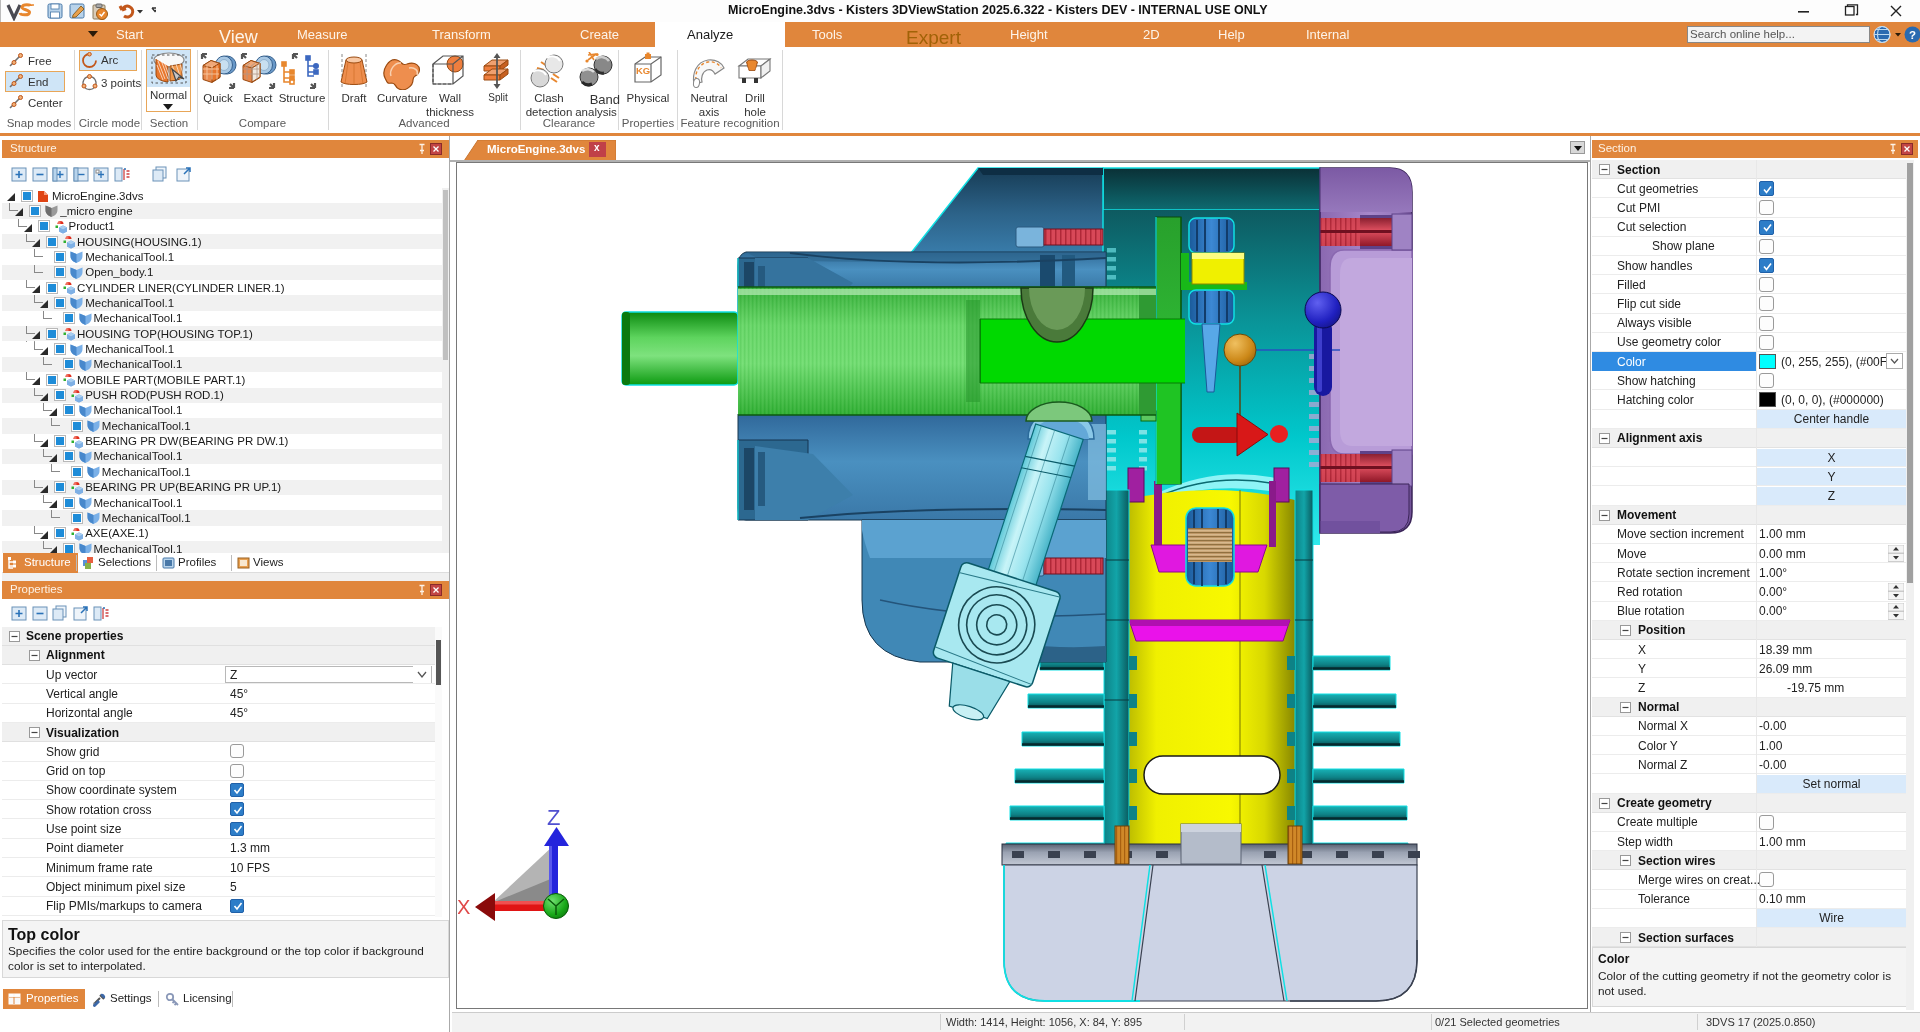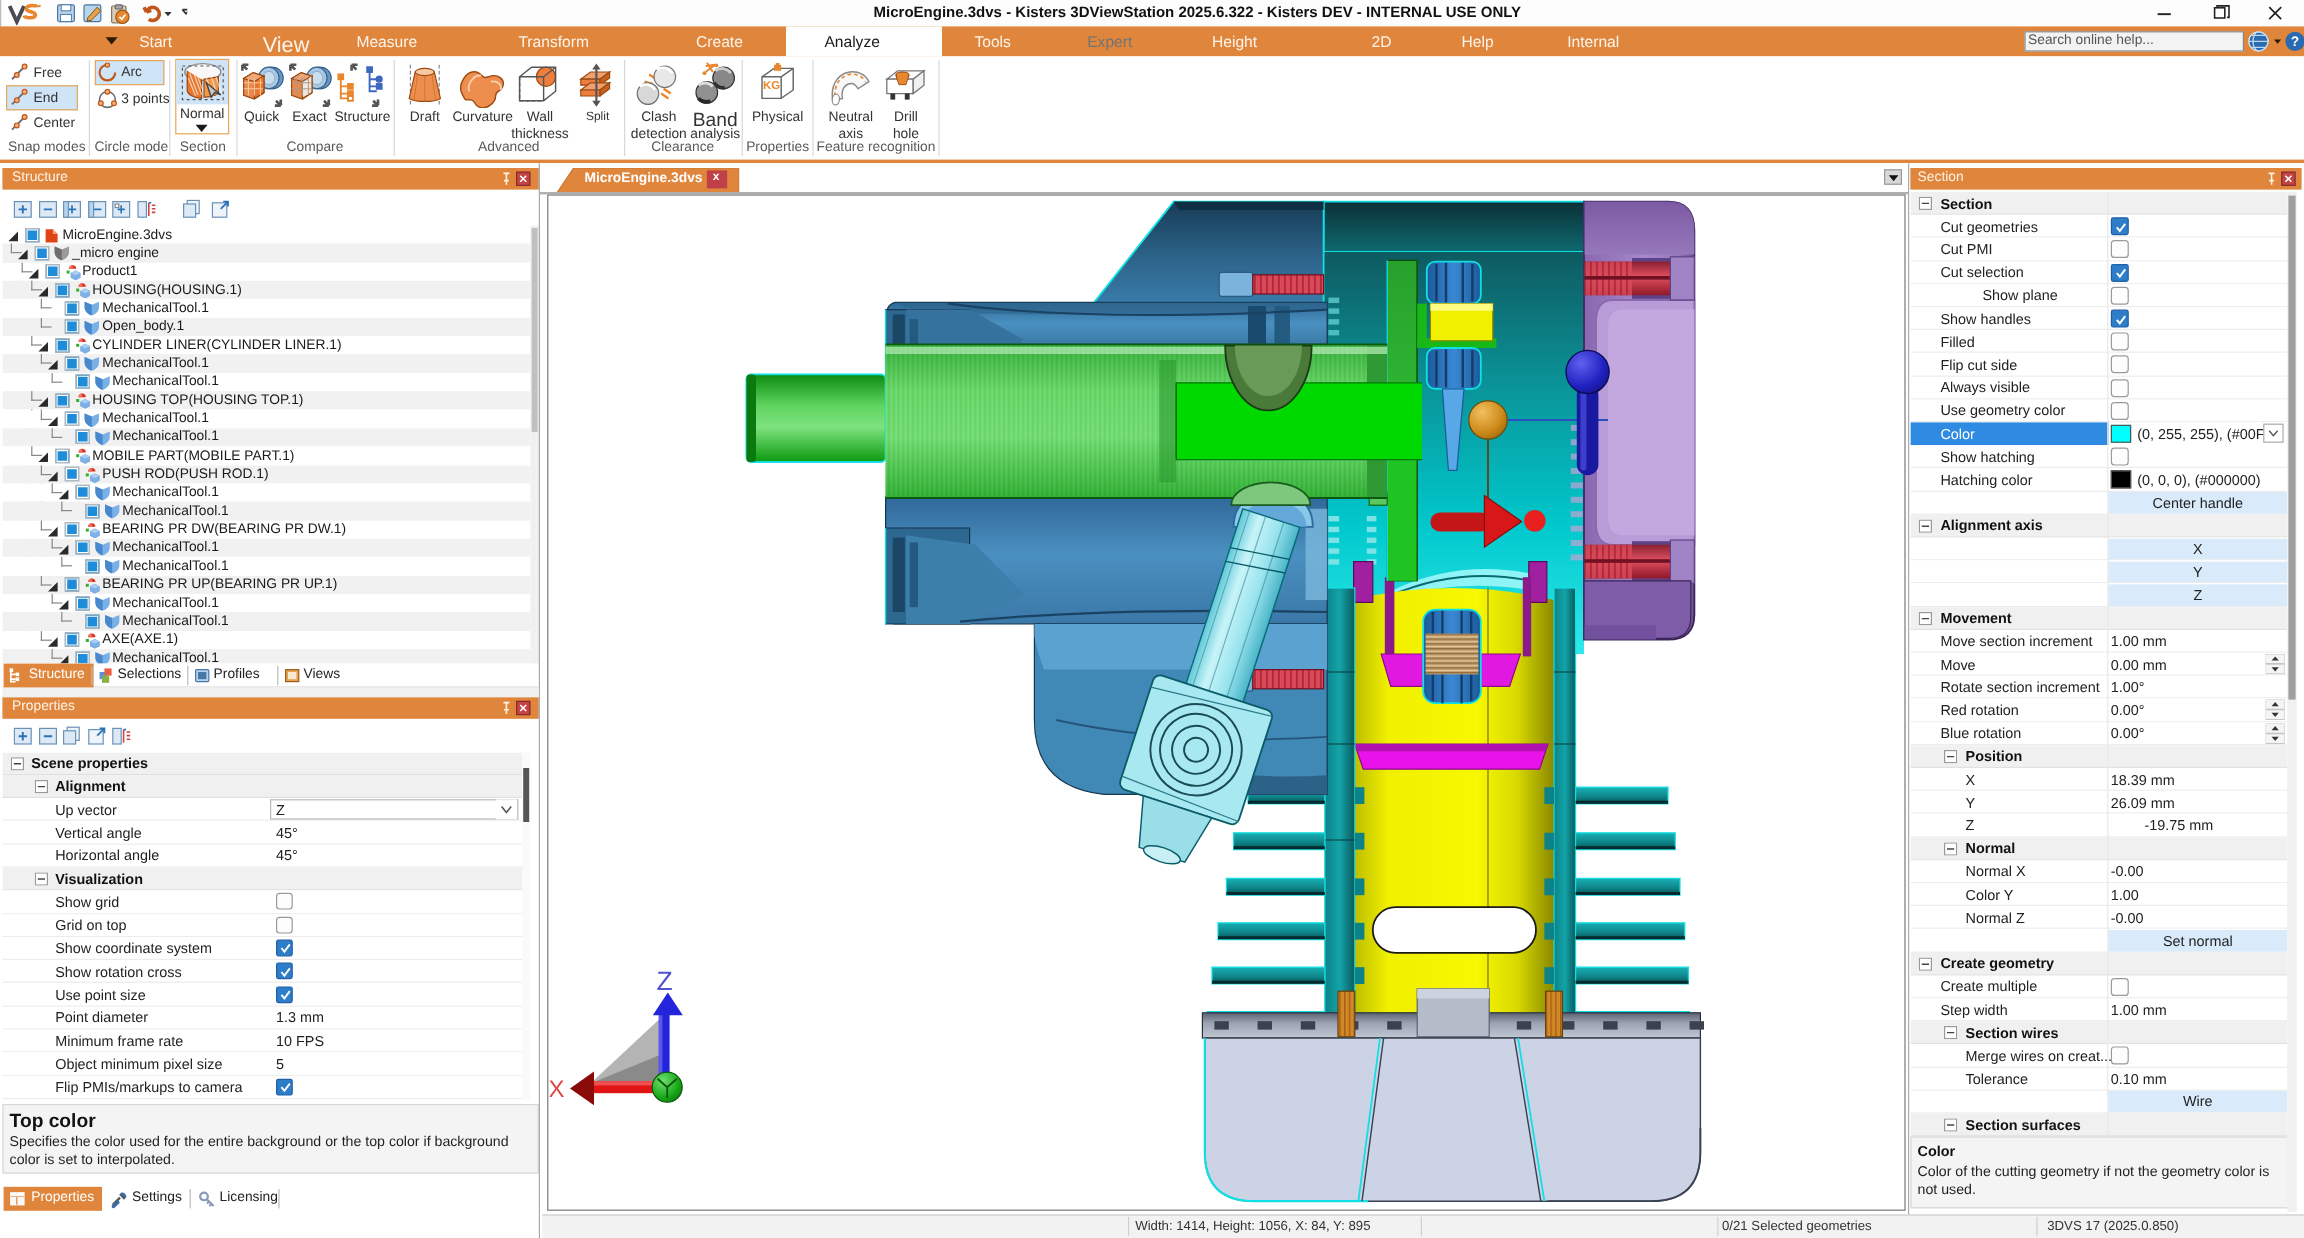--- a/index.html
+++ b/index.html
@@ -48,21 +48,21 @@
 <div class="ab" style="left:0;top:22px;width:1920px;height:25px;background:#e0863c;"></div>
 <div class="ab" style="left:88px;top:31px;width:0;height:0;border-left:5px solid transparent;border-right:5px solid transparent;border-top:6px solid #2a1a08;"></div>
 <div class="tx" style="left:116px;top:27px;font-size:13px;color:#fdf4ea;">Start</div>
 <div class="tx" style="left:207px;top:27px;font-size:18px;color:#fdf4ea;margin-left:12px;">View</div>
 <div class="tx" style="left:297px;top:27px;font-size:13px;color:#fdf4ea;">Measure</div>
 <div class="tx" style="left:432px;top:27px;font-size:13px;color:#fdf4ea;">Transform</div>
 <div class="tx" style="left:580px;top:27px;font-size:13px;color:#fdf4ea;">Create</div>
 <div class="ab" style="left:655px;top:22px;width:130px;height:25px;background:#fff;"></div>
 <div class="tx" style="left:687px;top:27px;font-size:13px;color:#1a1a1a;">Analyze</div>
 <div class="tx" style="left:812px;top:27px;font-size:13px;color:#fdf4ea;">Tools</div>
-<div class="tx" style="left:906px;top:27px;font-size:13px;color:#737373;text-align:right;">Expert</div>
+<div class="tx" style="left:906px;top:27px;font-size:19px;color:#a16207;text-align:right;">Expert</div>
 <div class="tx" style="left:1010px;top:27px;font-size:13px;color:#fdf4ea;">Height</div>
 <div class="tx" style="left:1143px;top:27px;font-size:13px;color:#fdf4ea;">2D</div>
 <div class="tx" style="left:1218px;top:27px;font-size:13px;color:#fdf4ea;">Help</div>
 <div class="tx" style="left:1306px;top:27px;font-size:13px;color:#fdf4ea;">Internal</div>
 
 <div class="ab" style="left:1687px;top:26px;width:183px;height:17px;background:#f3f3f3;border:1px solid #888;"></div>
 <div class="tx" style="left:1690px;top:28px;font-size:11.5px;color:#555;">Search online help...</div>
 <svg class="ab" style="left:1873px;top:25px;" width="47" height="19" viewBox="0 0 47 19">
  <circle cx="9" cy="9.5" r="8" fill="#2a6ab0" stroke="#e8f0f8" stroke-width="1"></circle>
  <path d="M9 1.5 a8 8 0 0 1 0 16 a4.5 8 0 0 1 0 -16 M1 9.5 h16 M3 4.5 h12 M3 14.5 h12" stroke="#bcd8ee" stroke-width="1.1" fill="none"></path>
@@ -225,21 +225,21 @@
  <circle cx="29" cy="13" r="9" fill="#888" stroke="#333"></circle>
  <path d="M22 7 a9 9 0 0 1 13 2" stroke="#ccc" stroke-width="2.5" fill="none"></path>
  <path d="M21 17 a9 9 0 0 0 9 4" stroke="#303030" stroke-width="3" fill="none"></path>
  <circle cx="15" cy="25" r="9" fill="#909090" stroke="#333"></circle>
  <path d="M8 19 a9 9 0 0 1 12 1" stroke="#ddd" stroke-width="2.5" fill="none"></path>
  <path d="M8 30 a9 9 0 0 0 10 2" stroke="#282828" stroke-width="3" fill="none"></path>
  <path d="M14 8 l8 -6 m-8 1 l8 -1 m-7 -2 l5 8" stroke="#e8872e" stroke-width="1.6" fill="none"></path>
  <circle cx="13" cy="9" r="1.6" fill="#e8872e"></circle>
       <circle cx="23" cy="2.5" r="1.6" fill="#e8872e"></circle>
 </svg>
-<div class="tx" style="left:572px;top:92px;width:48px;text-align:center;font-size:16px;color:#333;">Band</div>
+<div class="tx" style="left:572px;top:92px;width:48px;text-align:right;font-size:13px;color:#333;">Band</div>
 <div class="tx" style="left:572px;top:106px;width:48px;text-align:center;font-size:11.5px;color:#333;">analysis</div>
 <svg class="ab" style="left:628px;top:52px;" width="40" height="38" viewBox="0 0 40 38">
  <path d="M7 12 l10-7 h16 v18 l-10 7 H7 Z" fill="#fff" stroke="#666" stroke-width="1.2"></path>
  <path d="M7 12 h16 l10 -7 M23 12 v18" fill="none" stroke="#666" stroke-width="1.2"></path>
  <rect x="17" y="2" width="6" height="5" fill="#e8872e"></rect>
  <rect x="18.5" y="0.5" width="3" height="3" fill="#e8872e"></rect>
  <text x="15" y="22" font-size="9.5" font-weight="bold" fill="#e8872e" text-anchor="middle">KG</text>
 </svg>
 <div class="tx" style="left:622px;top:92px;width:52px;text-align:center;font-size:11.5px;color:#333;">Physical</div>
 <svg class="ab" style="left:688px;top:52px;" width="42" height="38" viewBox="0 0 42 38">

